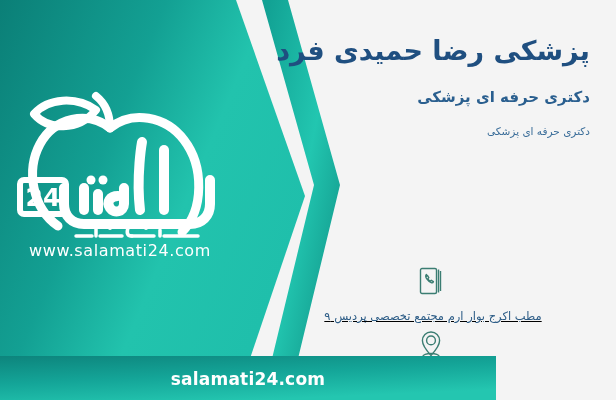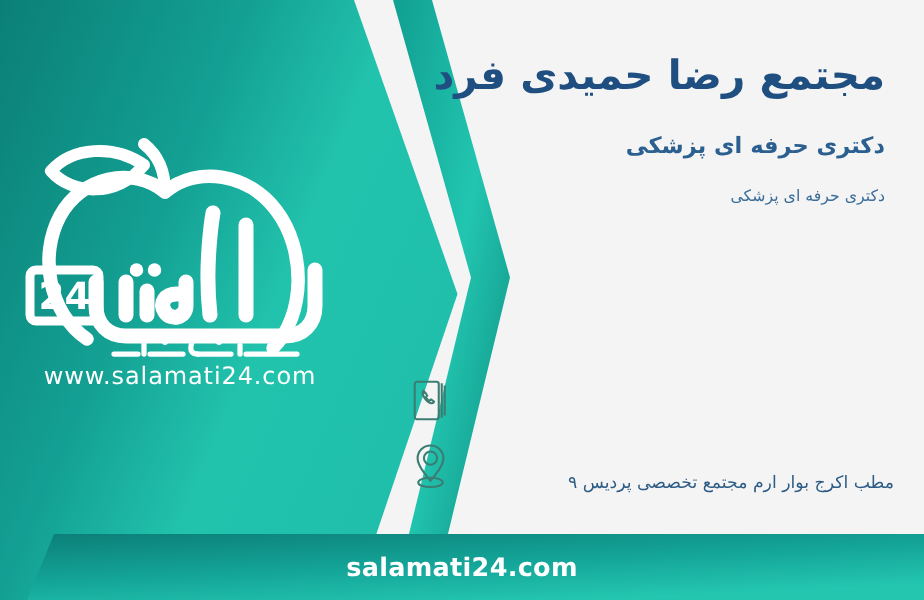--- a/index.html
+++ b/index.html
@@ -65,25 +65,26 @@
 
   
   #contact{
     position:absolute;
     right:20px;top:248px;
     width:330px;
     direction:rtl;
   }
   .c-row{
     display:flex;
-    flex-direction:row;
-    align-items:flex-end;
+    flex-direction:column;
+    align-items:center;
     justify-content:flex-start;
     margin-bottom:6px;
     min-height:38px;
+    text-decoration:underline;
   }
   .c-icon{
     flex:0 0 42px;
     width:42px;height:38px;
     display:flex;align-items:center;justify-content:center;
   }
   .c-icon svg{display:block;}
   .c-text{
     flex:1 1 auto;
     text-align:right;
@@ -92,21 +93,21 @@
     line-height:1.5;
     color:#2c5c86;
     direction:rtl;
   }
   .c-text.empty{min-height:12px;}
 
   
   #bottom-bar{
     position:absolute;
     left:0;bottom:0;
-    width:616px;height:44px;
+    width:496px;height:44px;
     pointer-events:none;
   }
   #bottom-bar svg{display:block;width:616px;height:44px;}
   #bar-text{
     position:absolute;
     left:0;right:0;bottom:11px;
     text-align:center;
     font-size:17px;
     font-weight:bold;
     color:#ffffff;
@@ -185,21 +186,21 @@
       </g>
       <circle cx="132" cy="144" r="2" fill="#ffffff"></circle>
       <circle cx="96" cy="144" r="2" fill="#ffffff"></circle>
 
       <text x="106" y="172" font-family="DejaVu Sans, Liberation Sans, sans-serif" font-size="16" fill="#ffffff" text-anchor="middle" direction="ltr" letter-spacing="0.6">www.salamati24.com</text>
     </svg>
 
   </div>
 
   <div id="info">
-    <h1 id="doc-name">مجتمع رضا حمیدی فرد</h1>
+    <h1 id="doc-name">پزشکی رضا حمیدی فرد</h1>
     <p id="doc-specialty">دکتری حرفه ای پزشکی</p>
     <p id="doc-degree">دکتری حرفه ای پزشکی</p>
   </div>
 
   <div id="contact">
 
     <div class="c-row">
       <div class="c-text empty"></div>
       <div class="c-icon">
         <svg width="24" height="28" viewBox="0 0 24 28" xmlns="http://www.w3.org/2000/svg" aria-hidden="true">

